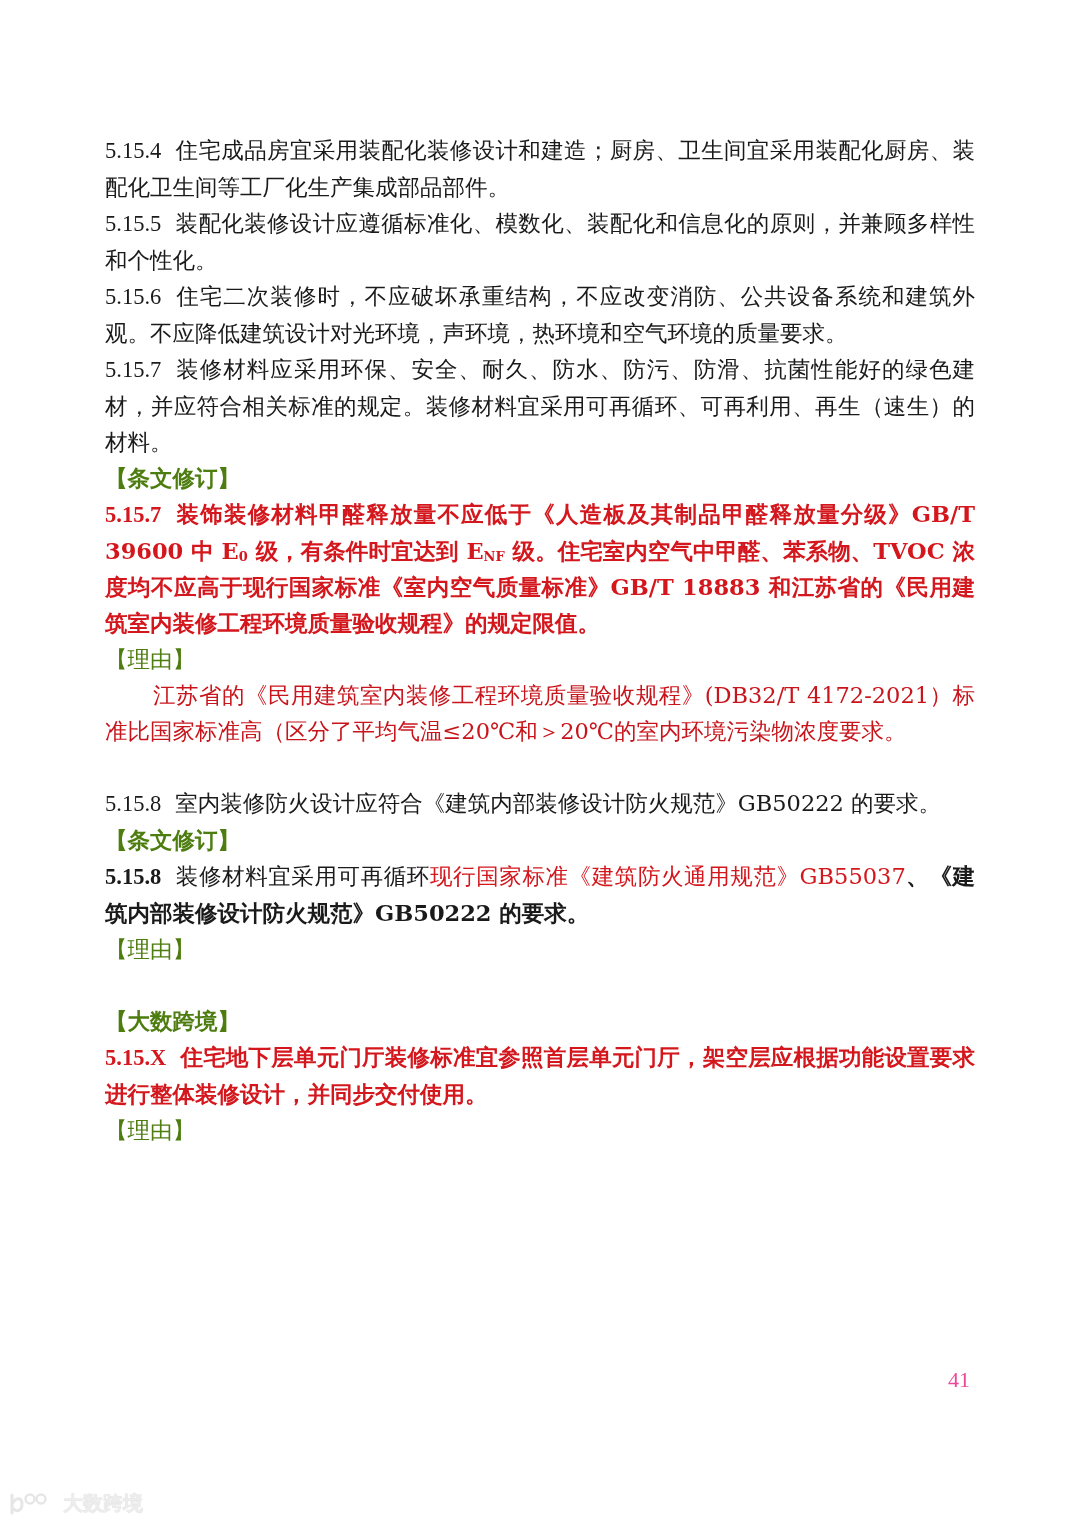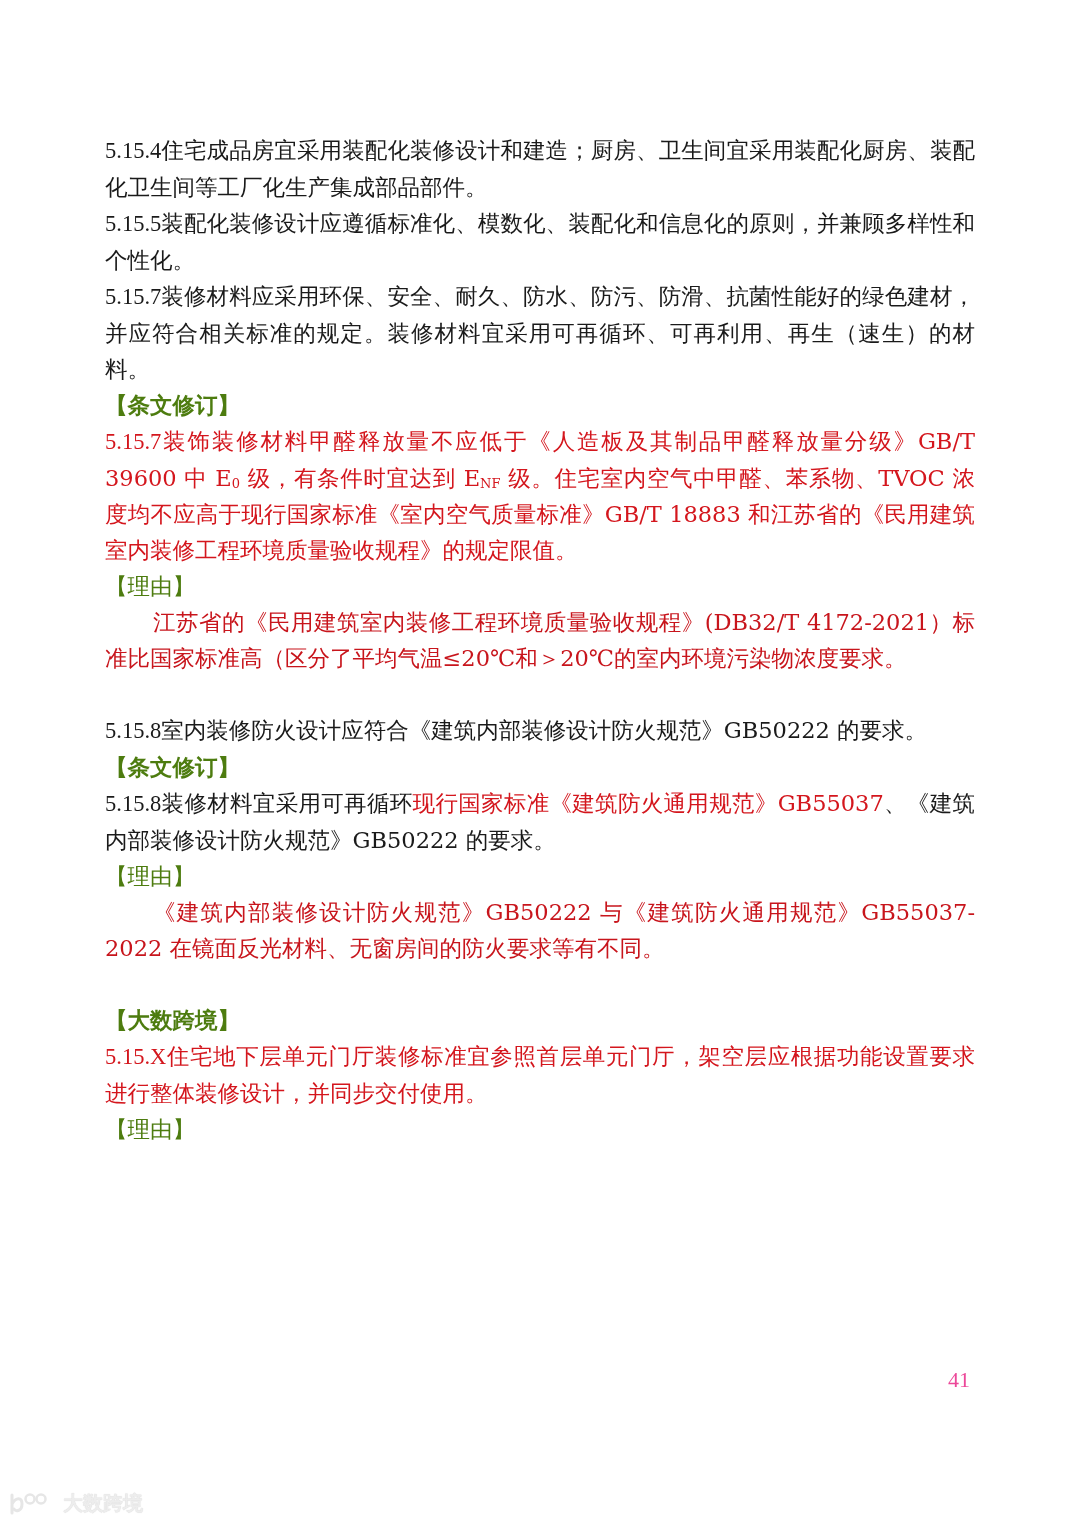--- a/index.html
+++ b/index.html
@@ -23,23 +23,24 @@
       font-size: 22.5px;
       line-height: 36px;
     }
     .para {
       margin: 0;
       text-align: justify;
       text-align-last: left;
     }
     .num {
       font-family: "Liberation Serif", serif;
+      margin-right: 14px;
     }
     .red { color: #d4161d; }
-    .bold { font-weight: normal; }
+    .bold { font-weight: bold; }
     .tag {
       color: #4d7c0f;
       margin: 0;
     }
     .tag.bold { font-weight: bold; }
     .reason {
       color: #c8151c;
       text-indent: 48px;
       margin: 0;
       text-align: justify;
@@ -81,20 +82,23 @@
 <div class="page">
 
   <p class="para">
     <span class="num">5.15.4</span><span>住宅成品房宜采用装配化装修设计和建造；厨房、卫生间宜采用装配化厨房、装配化卫生间等工厂化生产集成部品部件。</span>
   </p>
 
   <p class="para">
     <span class="num">5.15.5</span><span>装配化装修设计应遵循标准化、模数化、装配化和信息化的原则，并兼顾多样性和个性化。</span>
   </p>
 
+  <p class="para">
+    <span class="num">5.15.6</span><span>住宅二次装修时，不应破坏承重结构，不应改变消防、公共设备系统和建筑外观。不应降低建筑设计对光环境，声环境，热环境和空气环境的质量要求。</span>
+  </p>
 
   <p class="para">
     <span class="num">5.15.7</span><span>装修材料应采用环保、安全、耐久、防水、防污、防滑、抗菌性能好的绿色建材，并应符合相关标准的规定。装修材料宜采用可再循环、可再利用、再生（速生）的材料。</span>
   </p>
 
   <p class="tag bold">【条文修订】</p>
   <p class="para red bold">
     <span class="num lat">5.15.7</span><span>装饰装修材料甲醛释放量不应低于《人造板及其制品甲醛释放量分级》GB/T 39600 中 E</span><sub>0</sub><span> 级，有条件时宜达到 E</span><sub>NF</sub><span> 级。住宅室内空气中甲醛、苯系物、TVOC  浓度均不应高于现行国家标准《室内空气质量标准》GB/T 18883  和江苏省的《民用建筑室内装修工程环境质量验收规程》的规定限值。</span>
   </p>
   <p class="tag">【理由】</p>
@@ -104,21 +108,20 @@
 
   <p class="para">
     <span class="num">5.15.8</span><span>室内装修防火设计应符合《建筑内部装修设计防火规范》GB50222 的要求。</span>
   </p>
 
   <p class="tag bold">【条文修订】</p>
   <p class="para">
     <span class="num lat bold">5.15.8</span><span>装修材料宜采用可再循环</span><span class="red">现行国家标准《建筑防火通用规范》GB55037</span><span class="bold">、《建筑内部装修设计防火规范》GB50222 的要求。</span>
   </p>
   <p class="tag">【理由】</p>
-  <p class="reason">《建筑内部装修设计防火规范》GB50222 与《建筑防火通用规范》GB55037-2022 在镜面反光材料、无窗房间的防火要求等有不同。</p>
 
   <div class="gap"></div>
 
   <p class="tag bold">【大数跨境】</p>
   <p class="para red bold">
     <span class="num lat">5.15.X</span><span>住宅地下层单元门厅装修标准宜参照首层单元门厅，架空层应根据功能设置要求进行整体装修设计，并同步交付使用。</span>
   </p>
   <p class="tag">【理由】</p>
 
 </div>

